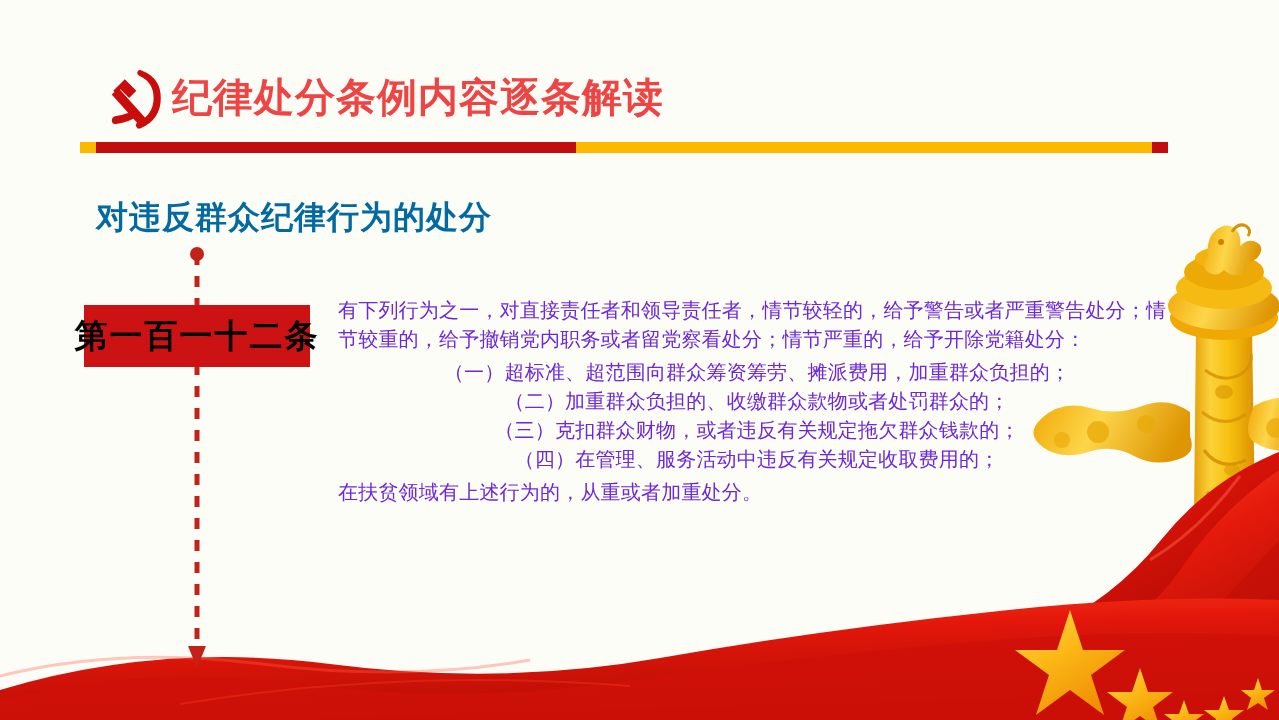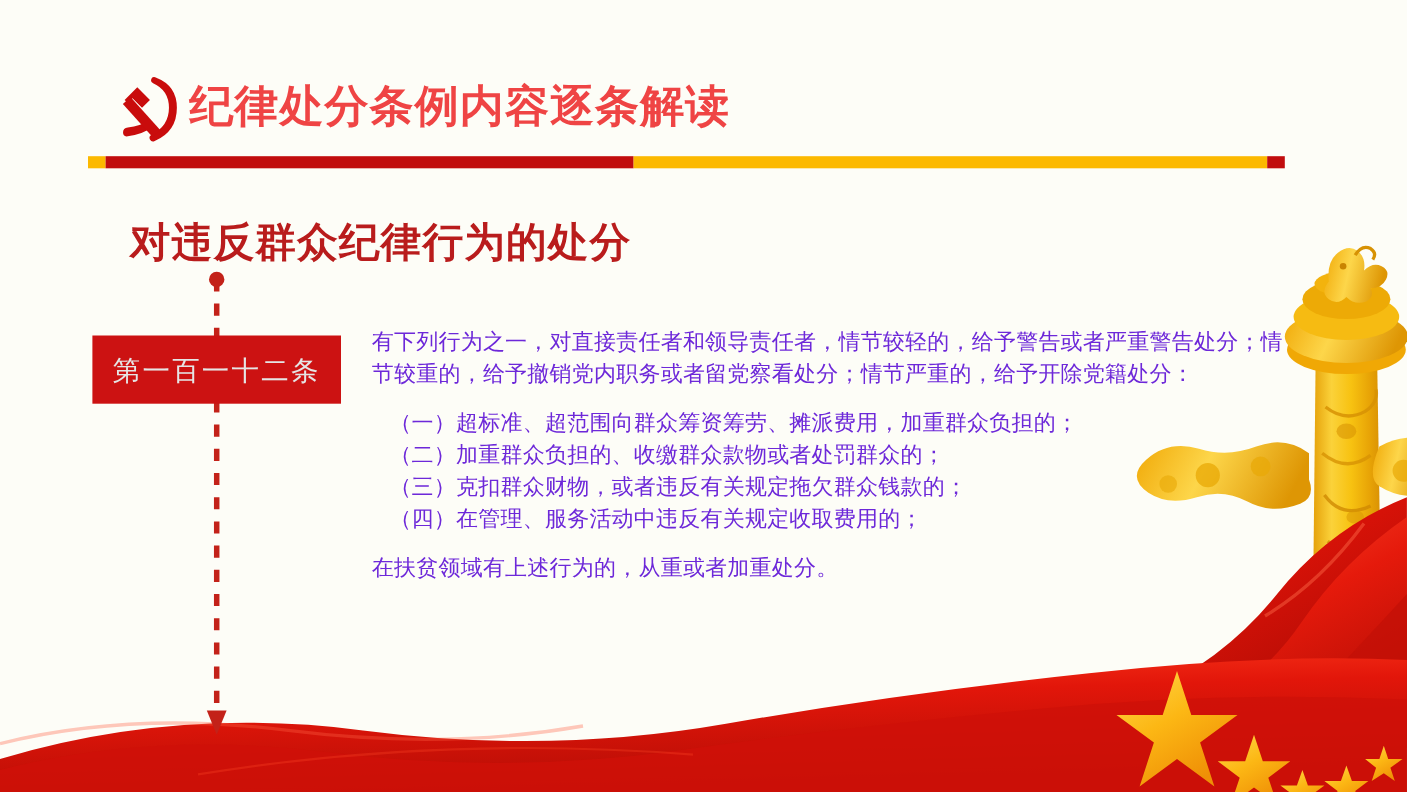--- a/index.html
+++ b/index.html
@@ -54,25 +54,25 @@
   }
   .bar-seg { height: 100%; }
   .seg-y1 { width: 16px;  background: #fcb900; }
   .seg-r1 { flex: 0 0 480px; background: #c10d0d; }
   .seg-y2 { flex: 1 1 auto; background: #fcb900; }
   .seg-r2 { width: 16px;  background: #c10d0d; }
 
   
   #subtitle {
     position: absolute;
-    left: 118px;
+    left: 96px;
     top: 196px;
-    font-size: 37px;
+    font-size: 32px;
     font-weight: bold;
-    color: #b91c1c;
+    color: #0369a1;
     letter-spacing: 1px;
     white-space: nowrap;
   }
 
   
   #connector {
     position: absolute;
     left: 178px;
     top: 246px;
     width: 38px;
@@ -85,41 +85,41 @@
     left: 84px;
     top: 305px;
     width: 226px;
     height: 62px;
     background: #cc1212;
     display: flex;
     align-items: center;
     justify-content: center;
   }
   #article-badge-label {
-    color: #e5e5e5;
-    font-size: 25px;
-    font-weight: normal;
+    color: #000000;
+    font-size: 33px;
+    font-weight: bold;
     letter-spacing: 2px;
     white-space: nowrap;
   }
 
   
   #body-text {
     position: absolute;
     left: 338px;
     top: 296px;
     width: 838px;
     color: #6d28d9;
     font-size: 20px;
     line-height: 29px;
     letter-spacing: 0.2px;
   }
   #body-text .para { margin: 0 0 0 0; }
   #intro-paragraph { margin-bottom: 26px; }
-  #clause-list { list-style: none; margin: 16px; padding: 0; }
+  #clause-list { list-style: none; margin: 4px; padding: 0; text-align: center; }
   #clause-list li { margin: 0; white-space: nowrap; }
   #closing-paragraph { margin-top: 26px; }
 
   
   #decor {
     position: absolute;
     left: 0;
     top: 0;
     width: 1279px;
     height: 720px;

